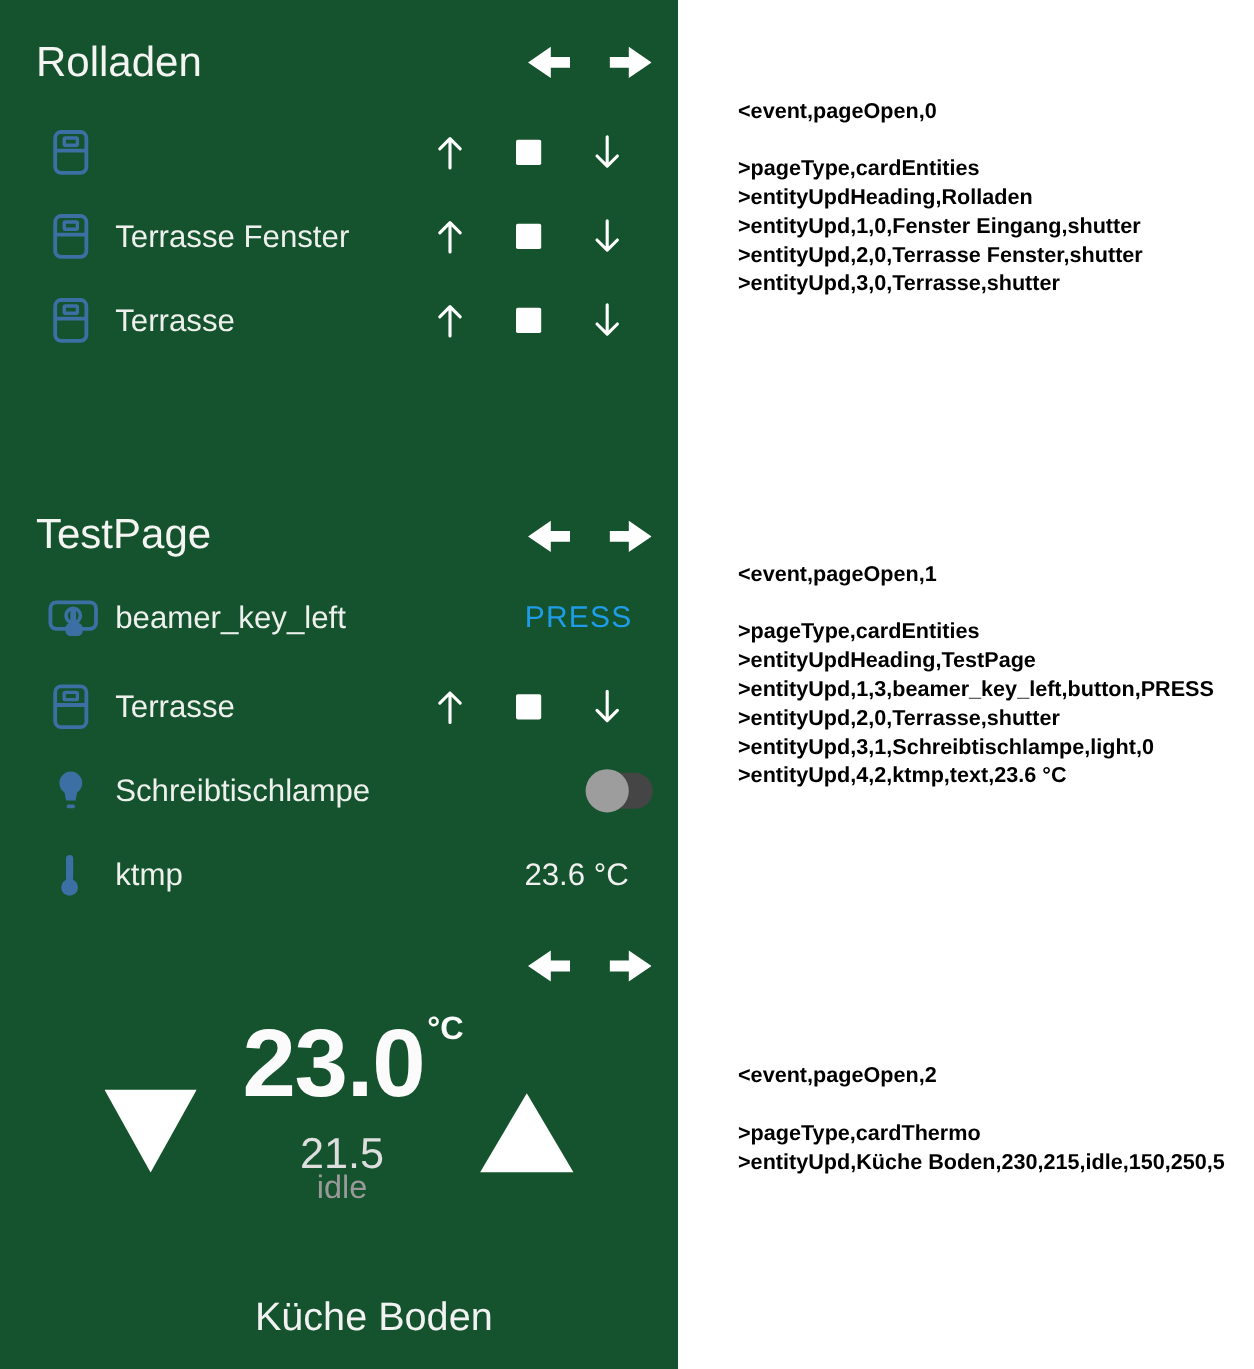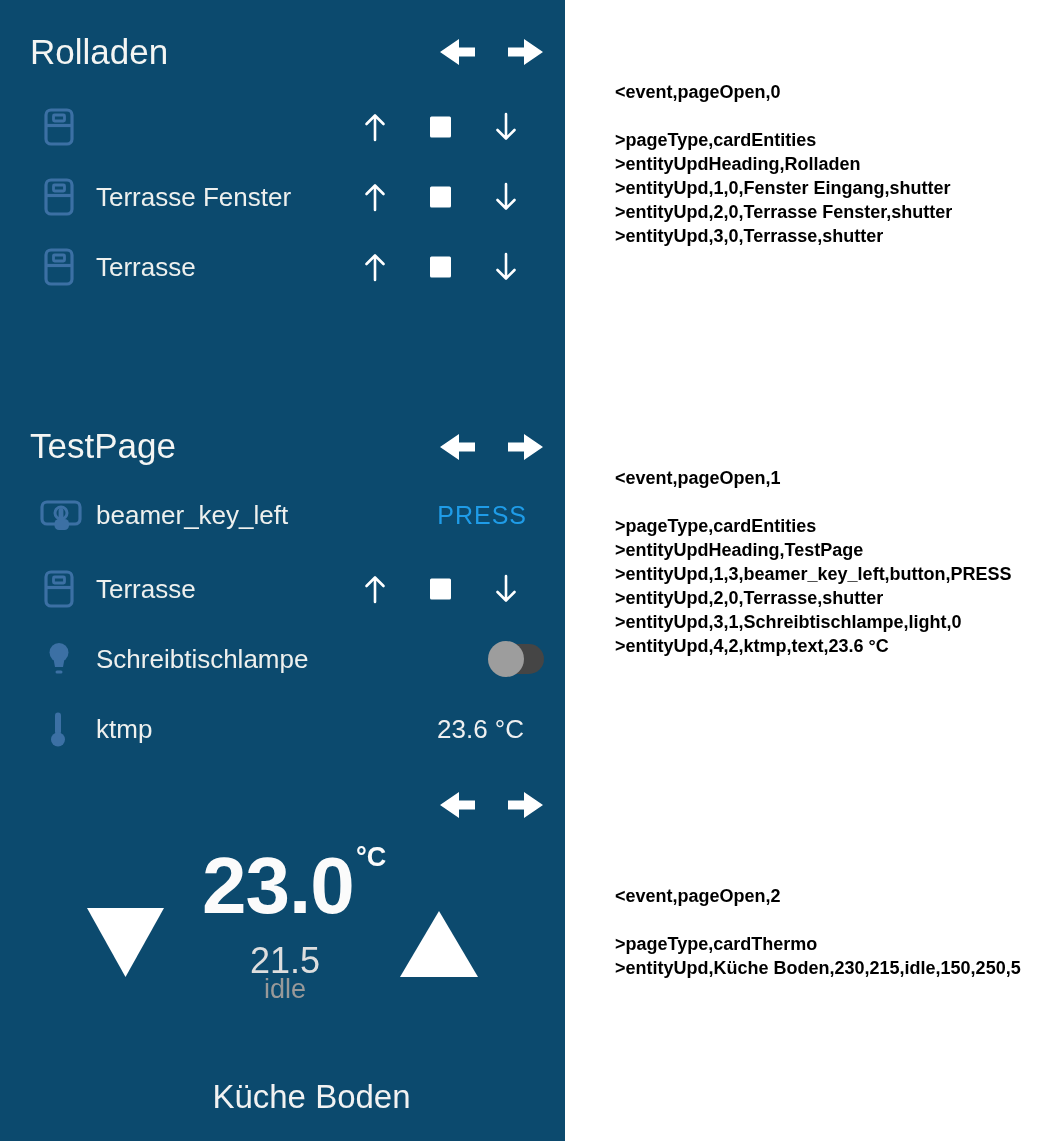--- a/index.html
+++ b/index.html
@@ -1,20 +1,20 @@
 <!DOCTYPE html>
 <html><head>
 <meta charset="utf-8">
 <style>
   * { margin:0; padding:0; box-sizing:border-box; }
   body { font-family:"Liberation Sans","DejaVu Sans",sans-serif; background:#ffffff; }
   .stage { position:relative; width:1045px; height:1141px; background:#ffffff; overflow:hidden; }
 
   
-  .panel { position:absolute; left:0; top:0; width:565px; height:1141px; background:#0c4a6e; }
+  .panel { position:absolute; left:0; top:0; width:565px; height:1141px; background:#14532d; }
   .card { position:absolute; left:0; width:565px; }
 
   .card-heading { position:absolute; left:30px; font-size:35px; line-height:1.15;
                   color:#f4f5f3; white-space:nowrap; font-weight:400; }
   .nav-arrows { position:absolute; left:440px; display:flex; gap:33px; }
   .nav-arrows svg { display:block; cursor:pointer; }
 
   .entity-row { position:absolute; left:0; width:565px; height:70px; }
   .e-icon  { position:absolute; top:50%; transform:translateY(-50%); }
   .e-label { position:absolute; left:96px; top:50%; transform:translateY(-50%);

